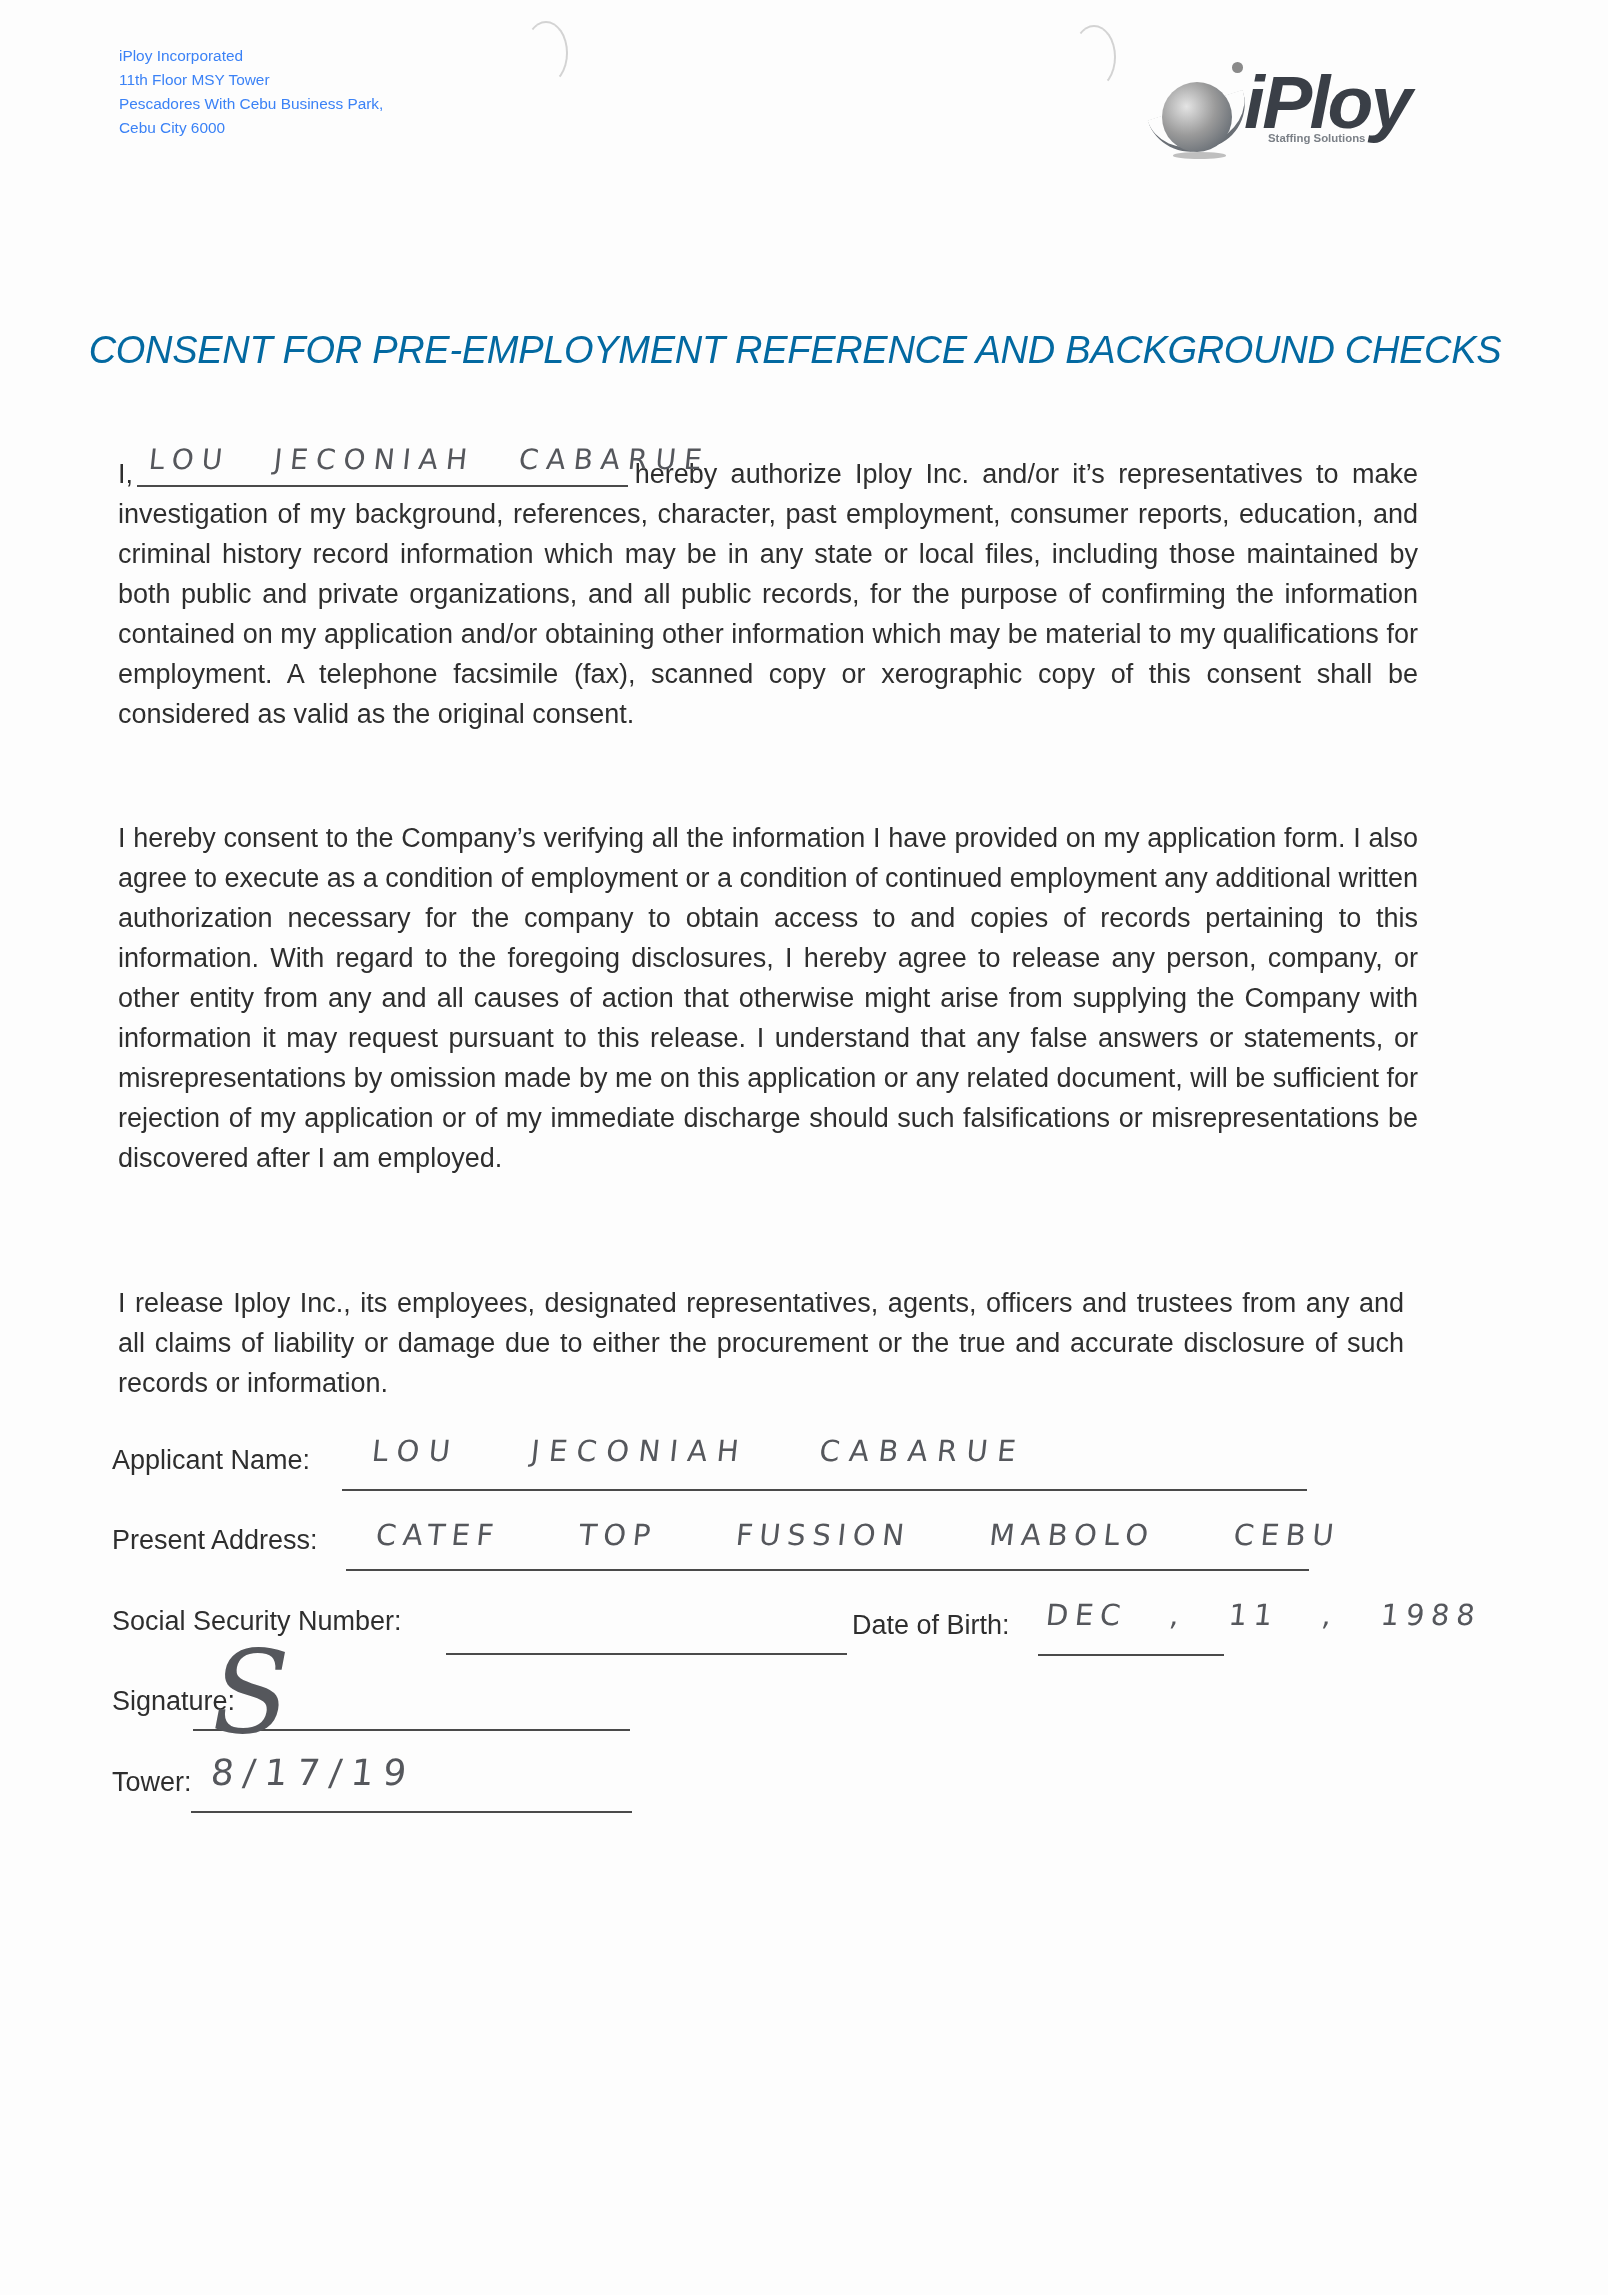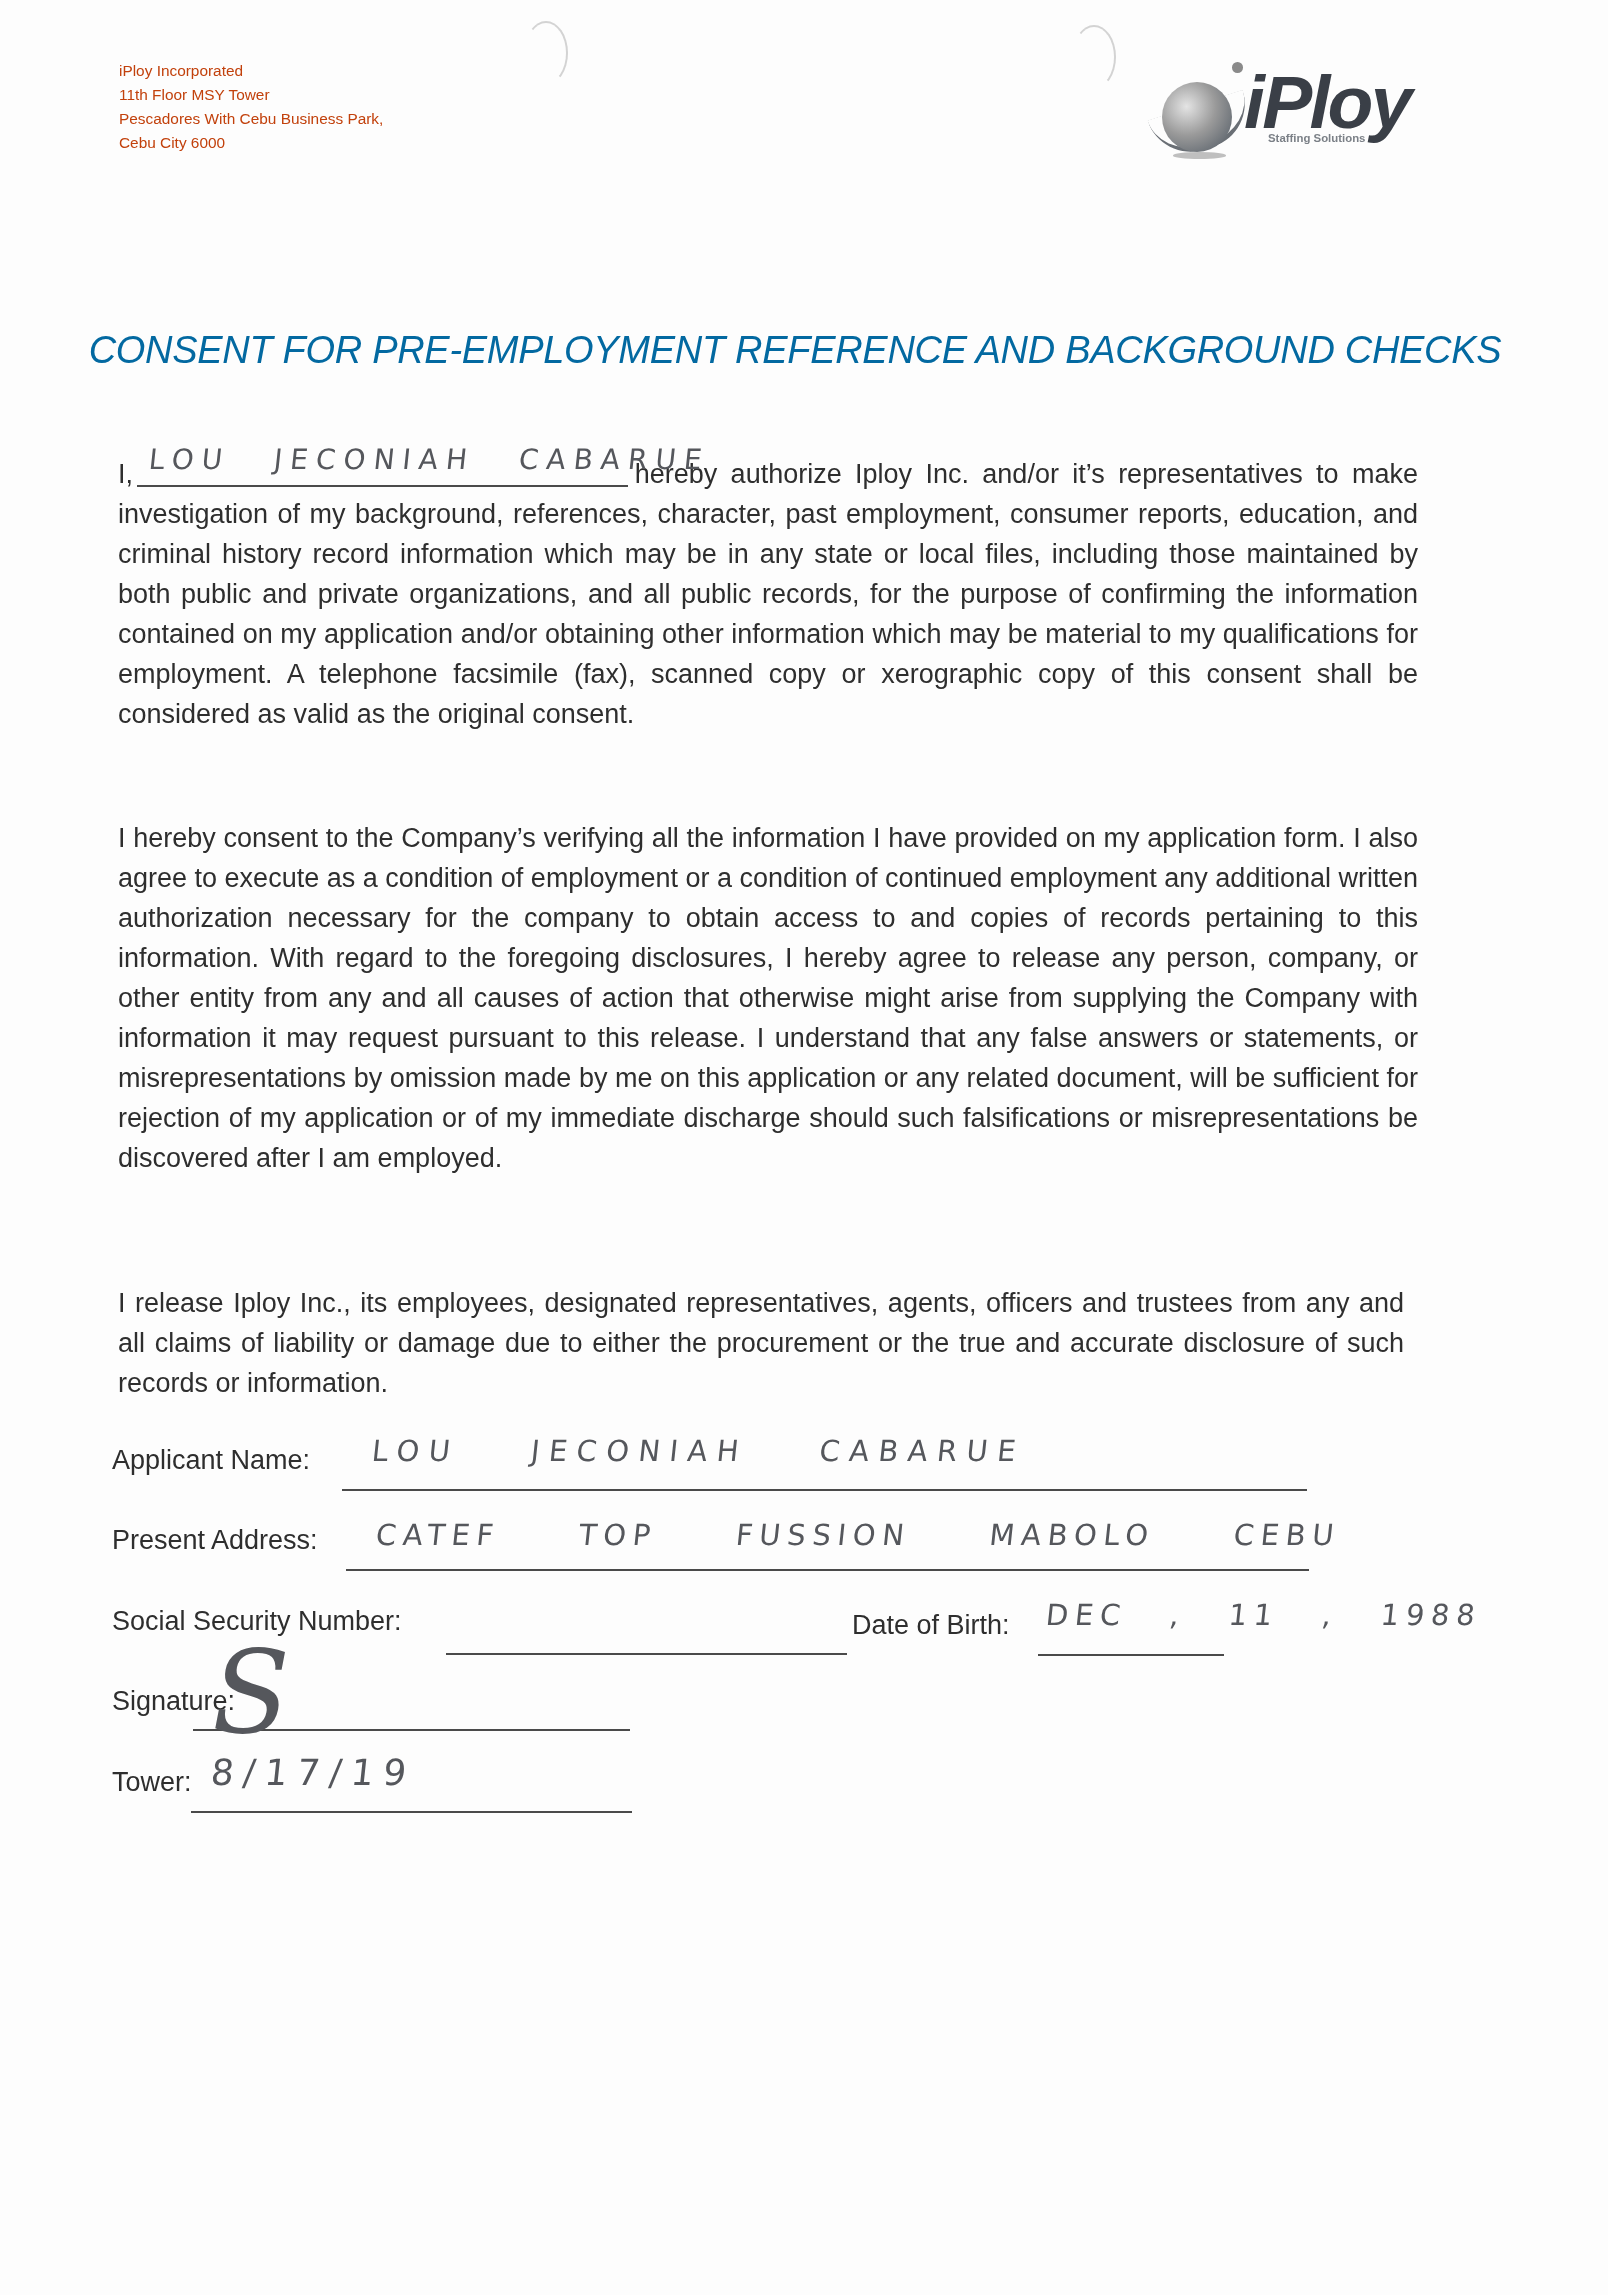--- a/index.html
+++ b/index.html
@@ -31,24 +31,24 @@
       border-radius: 50%;
       opacity: 0.8;
     }
     .punch.p1 { left: 524px; top: 21.4px; }
     .punch.p2 { left: 1072px; top: 25px; }
 
     
     .address {
       position: absolute;
       left: 119px;
-      top: 59px;
+      top: 44px;
       font-size: 15.4px;
       line-height: 24px;
-      color: #c2410c;
+      color: #3b82f6;
     }
     .address div { white-space: nowrap; }
 
     
     .logo {
       position: absolute;
       left: 1152px;
       top: 57px;
       width: 267px;
       height: 100px;

